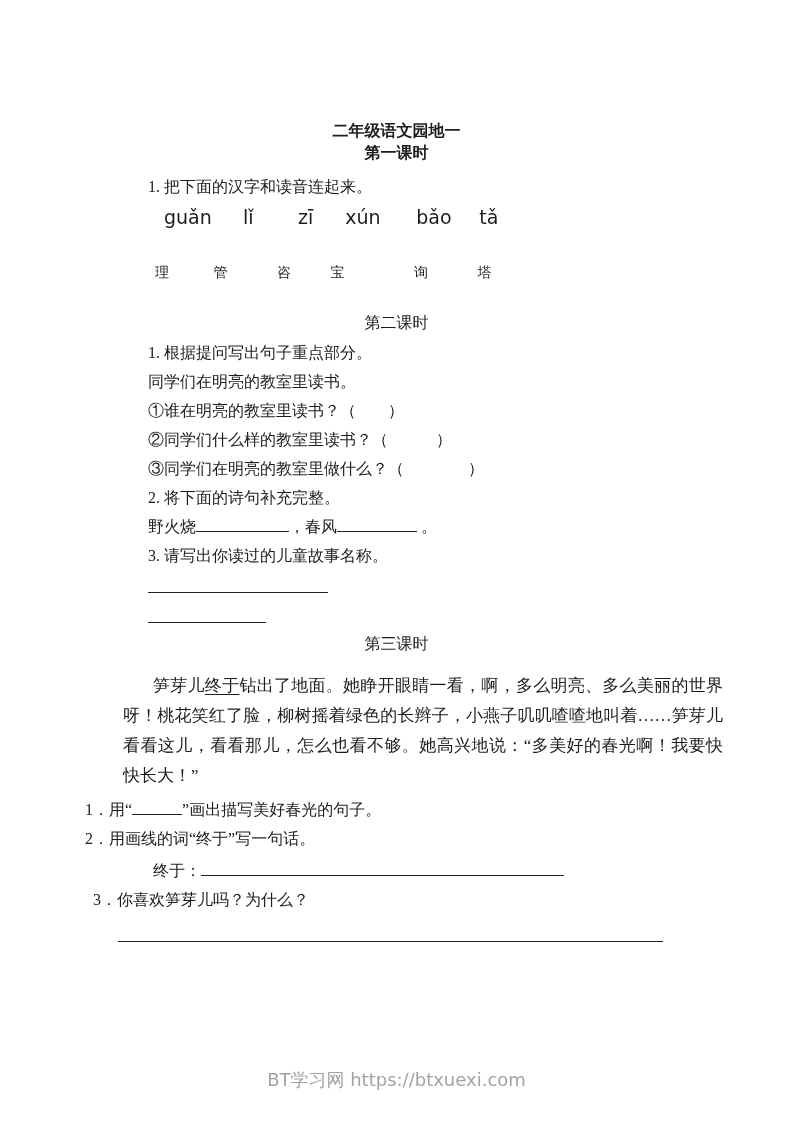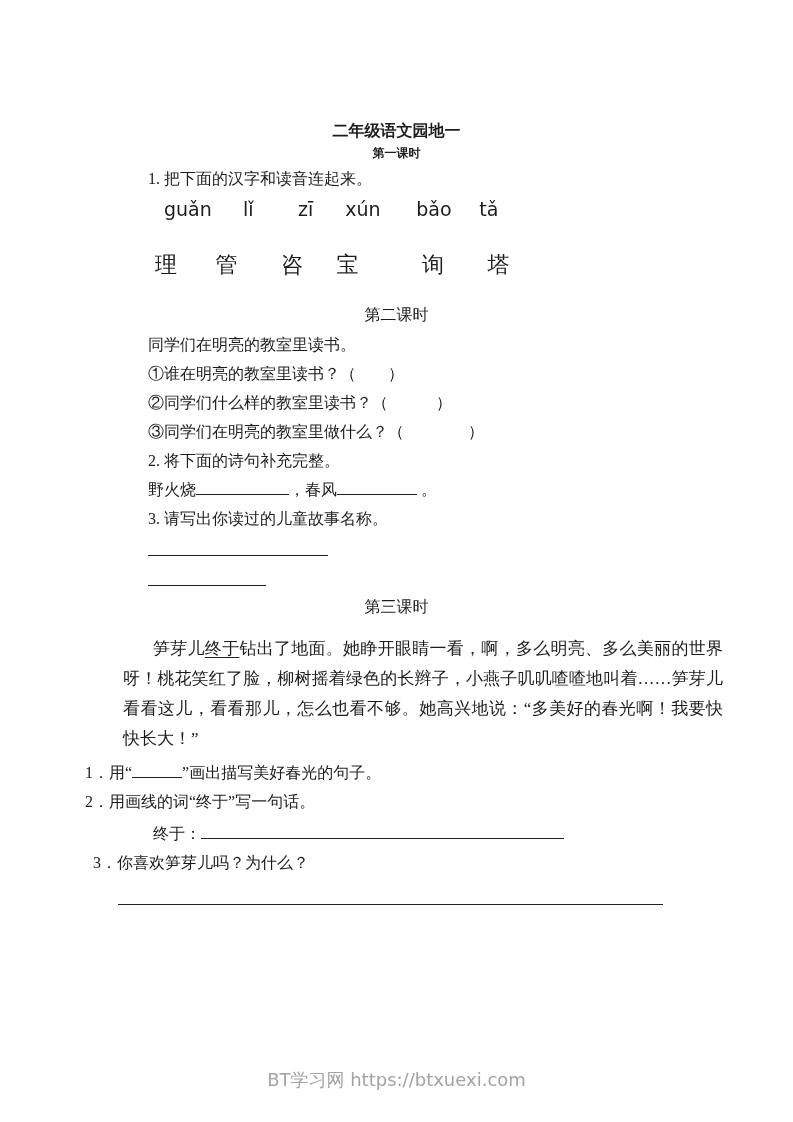--- a/index.html
+++ b/index.html
@@ -10,31 +10,31 @@
     color:#1c1c1c;
     font-family:"Liberation Serif","DejaVu Serif",serif;
     font-size:16px;
     overflow:hidden;
     box-sizing:border-box;
     padding-top:120px;
   }
   .center{text-align:center;}
   .bold{font-weight:bold;}
   .doc-title{line-height:22px;font-size:16px;}
-  .lesson1-heading{line-height:22px;font-size:12px;}
+  .lesson1-heading{line-height:22px;font-size:16px;margin-bottom:8px;}
   .l12{margin-left:148px;}
   .line{height:30px;line-height:30px;}
   .line29{height:29px;line-height:29px;}
   .pinyin-row{
     font-family:"DejaVu Sans","Liberation Sans",sans-serif;
     font-size:19px;height:30px;line-height:30px;margin-left:16px;
   }
   .pinyin-row span{display:inline-block;}
   .p0{width:73px}.p1{width:49px}.p2{width:41px}.p3{width:65px}.p4{width:57px}
-  .hanzi-row{margin-top:26px;margin-left:7px;font-size:22px;height:30px;line-height:30px;}
+  .hanzi-row{margin-top:26px;margin-left:7px;font-size:14px;height:30px;line-height:30px;}
   .hanzi-row span{display:inline-block;}
   .h0{width:55px}.h1{width:60px}.h2{width:50px}.h3{width:80px}.h4{width:60px}
   .fill-row .grp{margin-right:38px;}
   .heading2{height:30px;line-height:30px;margin-top:20px;}
   .bl{
     display:inline-block;
     border-bottom:1px solid #222;
     height:17px;
     vertical-align:baseline;
   }
@@ -93,20 +93,21 @@
       <span class="h4">询</span>
       <span>塔</span>
     </div>
 
 
   </div>
 
   <div class="heading2 center">第二课时</div>
 
   <div class="l12">
+    <div class="line29">1. 根据提问写出句子重点部分。</div>
     <div class="line29">同学们在明亮的教室里读书。</div>
     <div class="line29">①谁在明亮的教室里读书？（　　）</div>
     <div class="line29">②同学们什么样的教室里读书？（　　　）</div>
     <div class="line29">③同学们在明亮的教室里做什么？（　　　　）</div>
     <div class="line29">2. 将下面的诗句补充完整。</div>
 
     <div class="line29">
       <span>野火烧</span><span class="bl" style="width:93px"></span><span>，春风</span><span class="bl" style="width:80px"></span> <span>。</span>
     </div>
 

